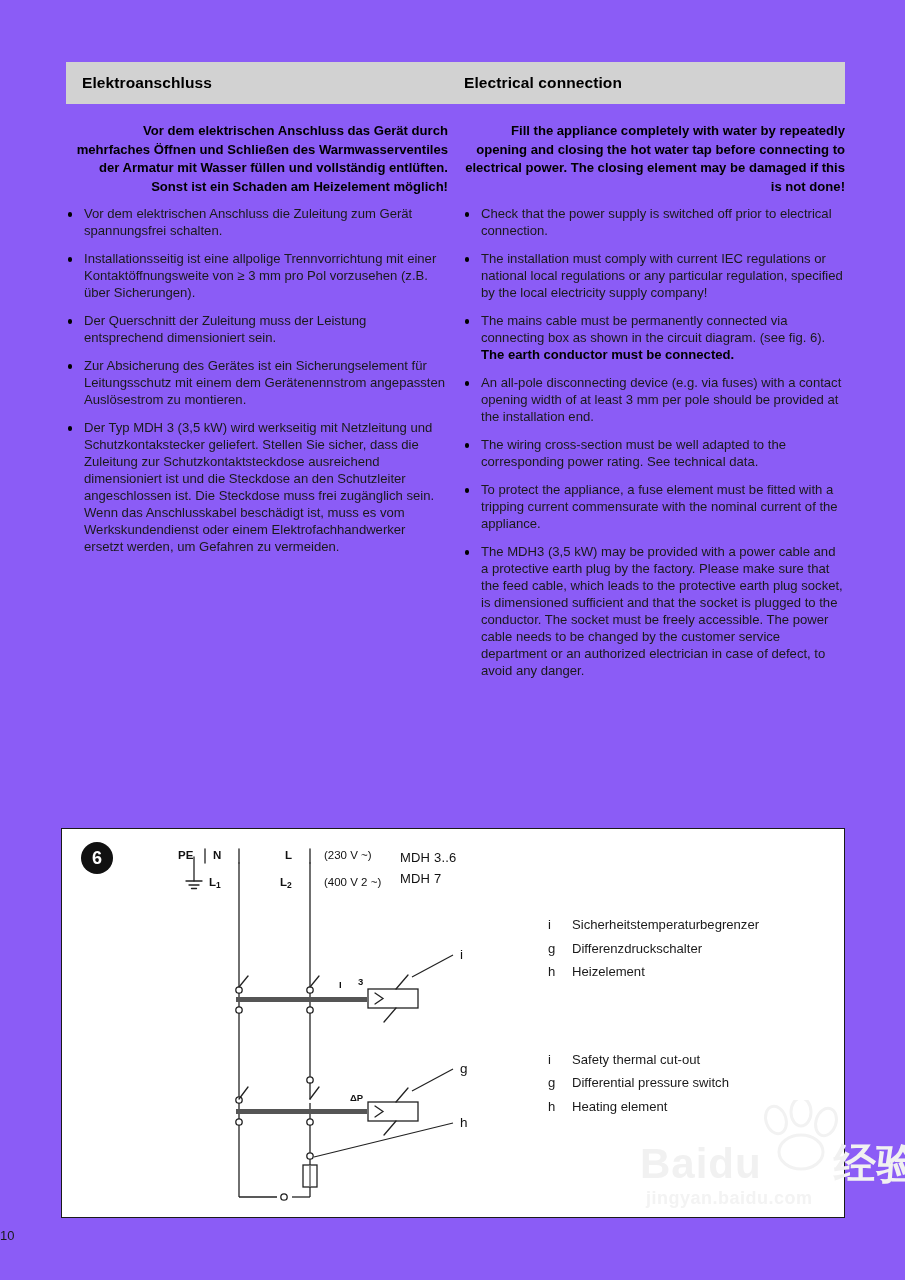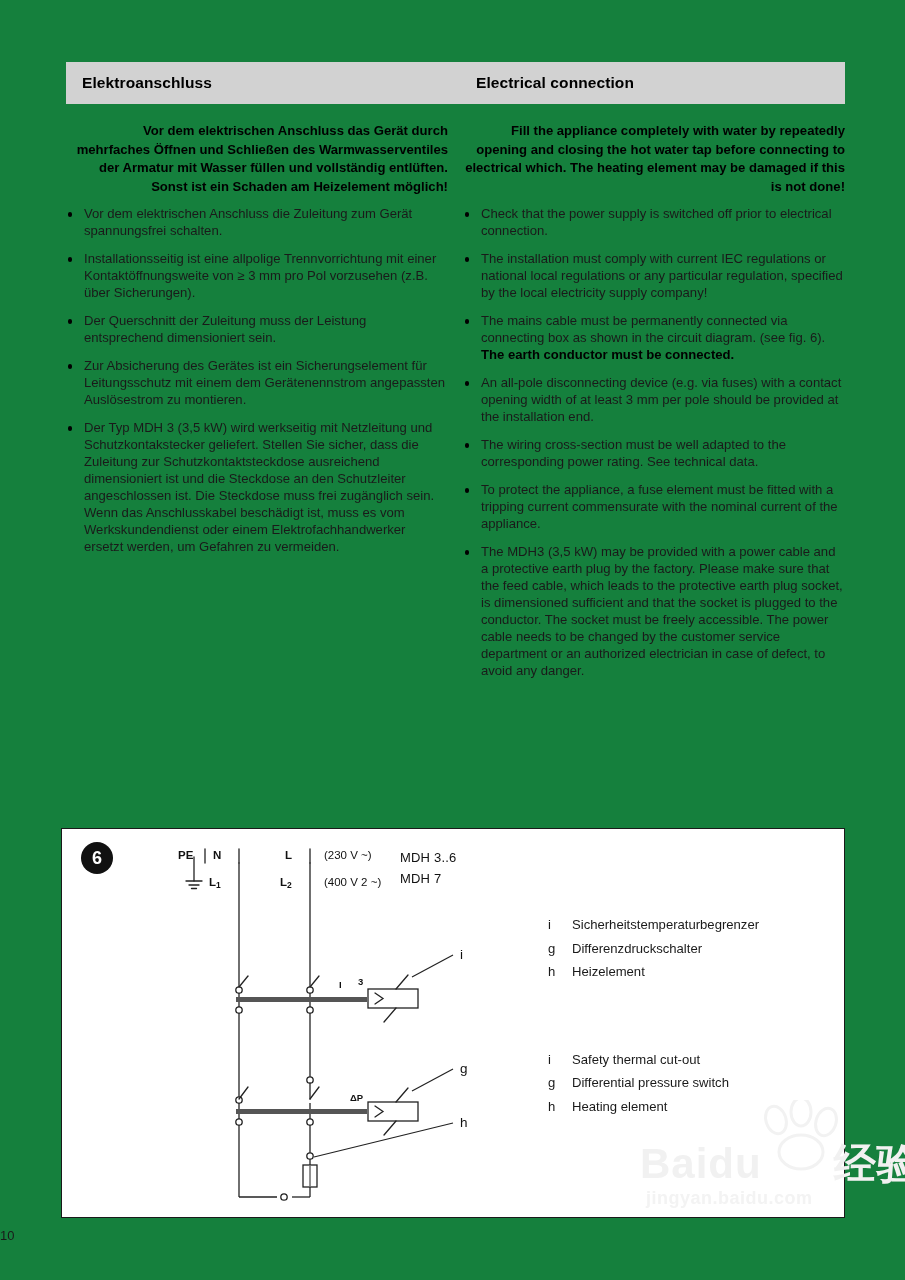--- a/index.html
+++ b/index.html
@@ -14,42 +14,42 @@
     font-family: "Liberation Sans", sans-serif;
     color: #000000;
     overflow: hidden;
   }
 
   .page {
     position: absolute;
     left: 0; top: 0;
     width: 905px;
     height: 1280px;
-    background: #15803d;
+    background: #8b5cf6;
   }
 
   
   .header-band {
     position: absolute;
     left: 66px;
     top: 62px;
     width: 779px;
     height: 42px;
     background: #d2d2d2;
     display: flex;
     align-items: center;
   }
   .header-title {
     font-size: 15.5px;
     font-weight: 600;
     letter-spacing: 0.1px;
     color: #000;
   }
   .header-title.de { margin-left: 16px; width: 382px; }
-  .header-title.en { margin-left: 12px; }
+  .header-title.en { margin-left: 0px; }
 
   
   .columns {
     position: absolute;
     left: 66px;
     top: 122px;
     width: 779px;
   }
   .col {
     position: absolute;
@@ -213,21 +213,21 @@
       <ul class="bullets" id="list-de">
           <li><span class="dot"></span><span>Vor dem elektrischen Anschluss die Zuleitung zum Gerät spannungsfrei schalten.</span></li>
           <li><span class="dot"></span><span>Installationsseitig ist eine allpolige Trennvorrichtung mit einer Kontaktöffnungsweite von ≥ 3 mm pro Pol vorzusehen (z.B. über Sicherungen).</span></li>
           <li><span class="dot"></span><span>Der Querschnitt der Zuleitung muss der Leistung entsprechend dimensioniert sein.</span></li>
           <li><span class="dot"></span><span>Zur Absicherung des Gerätes ist ein Sicherungselement für Leitungsschutz mit einem dem Gerätenennstrom angepassten Auslösestrom zu montieren.</span></li>
           <li><span class="dot"></span><span>Der Typ MDH 3 (3,5 kW) wird werkseitig mit Netzleitung und Schutzkontakstecker geliefert. Stellen Sie sicher, dass die Zuleitung zur Schutzkontaktsteckdose ausreichend dimensioniert ist und die Steckdose an den Schutzleiter angeschlossen ist. Die Steckdose muss frei zugänglich sein. Wenn das Anschlusskabel beschädigt ist, muss es vom Werkskundendienst oder einem Elektrofachhandwerker ersetzt werden, um Gefahren zu vermeiden.</span></li>
         </ul>
     </div>
 
     <div class="col col-en">
-      <p class="intro">Fill the appliance completely with water by repeatedly opening and closing the hot water tap before connecting to electrical which. The heating element may be damaged if this is not done!</p>
+      <p class="intro">Fill the appliance completely with water by repeatedly opening and closing the hot water tap before connecting to electrical power. The closing element may be damaged if this is not done!</p>
       <ul class="bullets" id="list-en">
           <li><span class="dot"></span><span>Check that the power supply is switched off prior to electrical connection.</span></li>
           <li><span class="dot"></span><span>The installation must comply with current IEC regulations or national local regulations or any particular regulation, specified by the local electricity supply company!</span></li>
           <li><span class="dot"></span><span>The mains cable must be permanently connected via connecting box as shown in the circuit diagram. (see fig. 6). </span><span class="b">The earth conductor must be connected.</span></li>
           <li><span class="dot"></span><span>An all-pole disconnecting device (e.g. via fuses) with a contact opening width of at least 3 mm per pole should be provided at the installation end.</span></li>
           <li><span class="dot"></span><span>The wiring cross-section must be well adapted to the corresponding power rating. See technical data.</span></li>
           <li><span class="dot"></span><span>To protect the appliance, a fuse element must be fitted with a tripping current commensurate with the nominal current of the appliance.</span></li>
           <li><span class="dot"></span><span>The MDH3 (3,5 kW) may be provided with a power cable and a protective earth plug by the factory. Please make sure that the feed cable, which leads to the protective earth plug socket, is dimensioned sufficient and that the socket is plugged to the conductor. The socket must be freely accessible. The power cable needs to be changed by the customer service department or an authorized electrician in case of defect, to avoid any danger.</span></li>
         </ul>
     </div>

